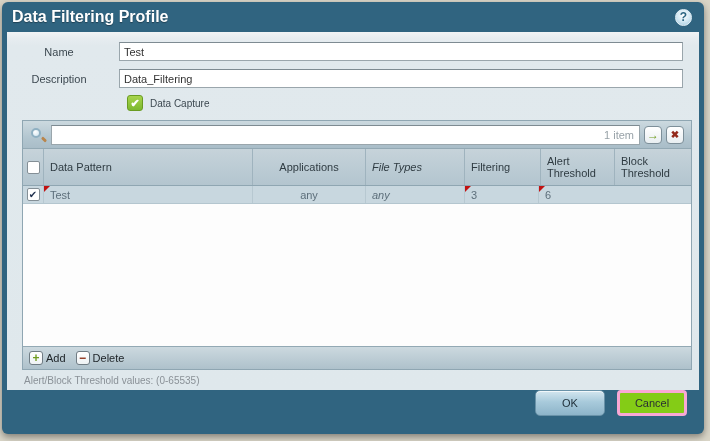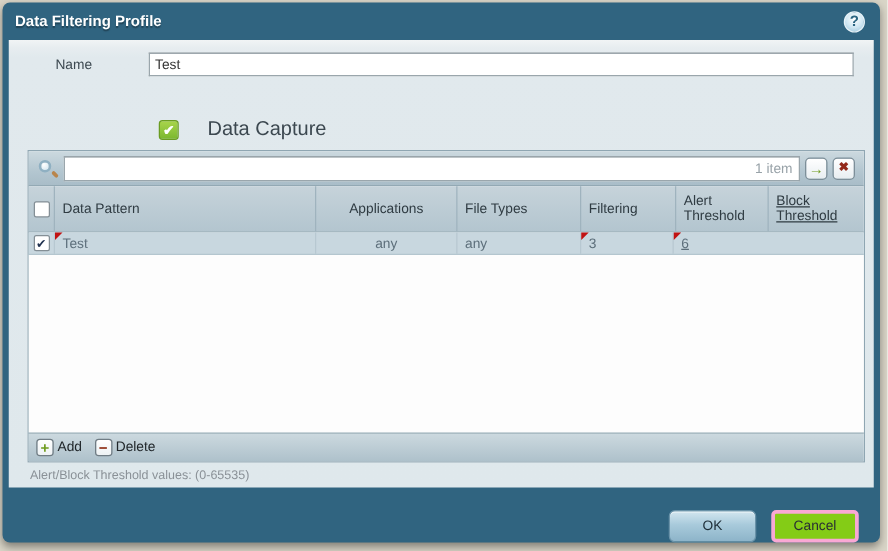--- a/index.html
+++ b/index.html
@@ -14,21 +14,21 @@
     position:absolute; left:2px; top:2px; width:702px; height:432px;
     background:#306480;
     border-radius:6px;
     box-shadow:0 3px 7px rgba(0,0,0,.40);
   }
   
   .titlebar {
     height:30px; display:flex; align-items:center;
     padding:0 12px 0 10px;
   }
-  .title { color:#ffffff; font-size:12px; font-weight:bold; text-shadow:0 1px 1px rgba(0,0,0,.35); flex:1; }
+  .title { color:#ffffff; font-size:16px; font-weight:bold; text-shadow:0 1px 1px rgba(0,0,0,.35); flex:1; }
   .help {
     width:17px; height:17px; border-radius:50%;
     background:radial-gradient(circle at 50% 35%, #ffffff 0%, #cfe6f2 55%, #9cc4da 100%);
     border:1px solid #e6f2f8;
     color:#2b6582; font-size:12px; font-weight:bold;
     display:flex; align-items:center; justify-content:center;
     cursor:pointer; line-height:1;
   }
   
   .content {
@@ -50,21 +50,21 @@
   .row-name { top:10px; }
   .row-desc { top:37px; }
   .row-capture { top:63px; left:120px; }
   .cb-green {
     width:16px; height:16px; border-radius:3px;
     background:linear-gradient(#a8d44c, #7cb82f);
     border:1px solid #6a9c22;
     display:inline-flex; align-items:center; justify-content:center;
     color:#ffffff; font-size:11px; font-weight:bold; cursor:pointer;
   }
-  .cb-label { font-size:16px; color:#3c4850; margin-left:23px; }
+  .cb-label { font-size:10px; color:#3c4850; margin-left:7px; }
   
   .panel {
     position:absolute; left:15px; top:88px; width:670px; height:250px;
     border:1px solid #8fa6b2;
     background:#ffffff;
     display:flex; flex-direction:column;
   }
   .searchbar {
     height:28px; flex:0 0 28px;
     background:linear-gradient(#ccd9df, #b3c6d0 60%, #a9bdc8);
@@ -112,24 +112,24 @@
     flex:0 0 18px; display:flex;
     background:#c8d7df;
     border-bottom:1px solid #b4c6cf;
     font-size:11px; color:#5d6f7b;
     cursor:pointer;
   }
   .trow .c { border-right:1px solid #b7c8d1; display:flex; align-items:center; padding:0 6px; position:relative; }
   .c0 { flex:0 0 21px; justify-content:center; padding:0 !important; }
   .c1 { flex:0 0 209px; }
   .c2 { flex:0 0 113px;justify-content:center; }
-  .c3 { flex:0 0 99px; }
+  .c3 { flex:0 0 99px;font-style:italic; }
   .c4 { flex:0 0 76px; }
   .c5 { flex:0 0 74px; }
-  .c6 { flex:1; border-right:none !important;text-decoration:underline; }
+  .c6 { flex:1; border-right:none !important; }
   .corner {
     position:absolute; left:0; top:0; width:0; height:0;
     border-top:6px solid #c11212; border-right:6px solid transparent;
   }
   .cb-plain {
     width:13px; height:13px; background:#ffffff;
     border:1px solid #848f96; border-radius:2px;
     display:inline-flex; align-items:center; justify-content:center;
     font-size:10px; color:#20314f; cursor:pointer; overflow:hidden;
   }
@@ -154,21 +154,21 @@
   }
   .icon-sq.add { color:#6f9c1f; }
   .icon-sq.del { color:#8c2b12; }
   .hint {
     position:absolute; left:17px; top:343px;
     font-size:10px; color:#8a9197;
   }
   
   .footer {
     position:absolute; left:0; right:0; bottom:0; height:44px;
-    display:flex; align-items:flex-end; justify-content:flex-end;
+    display:flex; align-items:flex-start; justify-content:flex-end;
     gap:12px; padding-right:17px;padding-left:14px;
   }
   .btn {
     width:70px; height:26px; font-size:11px;
     font-family:"Liberation Sans", sans-serif;
     border-radius:5px; cursor:pointer; color:#1e2e38;
   }
   .btn.ok {
     background:linear-gradient(#d3e6ef, #a8cadb 45%, #8db4c9);
     border:1px solid #6992a8;
@@ -190,20 +190,24 @@
     <span class="help">?</span>
   </div>
 
   <div class="content">
 
     <div class="form-row row-name">
       <label>Name</label>
       <input type="text" value="Test" style="">
     </div>
 
+    <div class="form-row row-desc">
+      <label>Description</label>
+      <input type="text" value="Data_Filtering" style="">
+    </div>
 
     <div class="form-row row-capture">
       <span class="cb-green">
         <span>✔</span>
       </span>
       <span class="cb-label">Data Capture</span>
     </div>
 
     <div class="panel">
 

